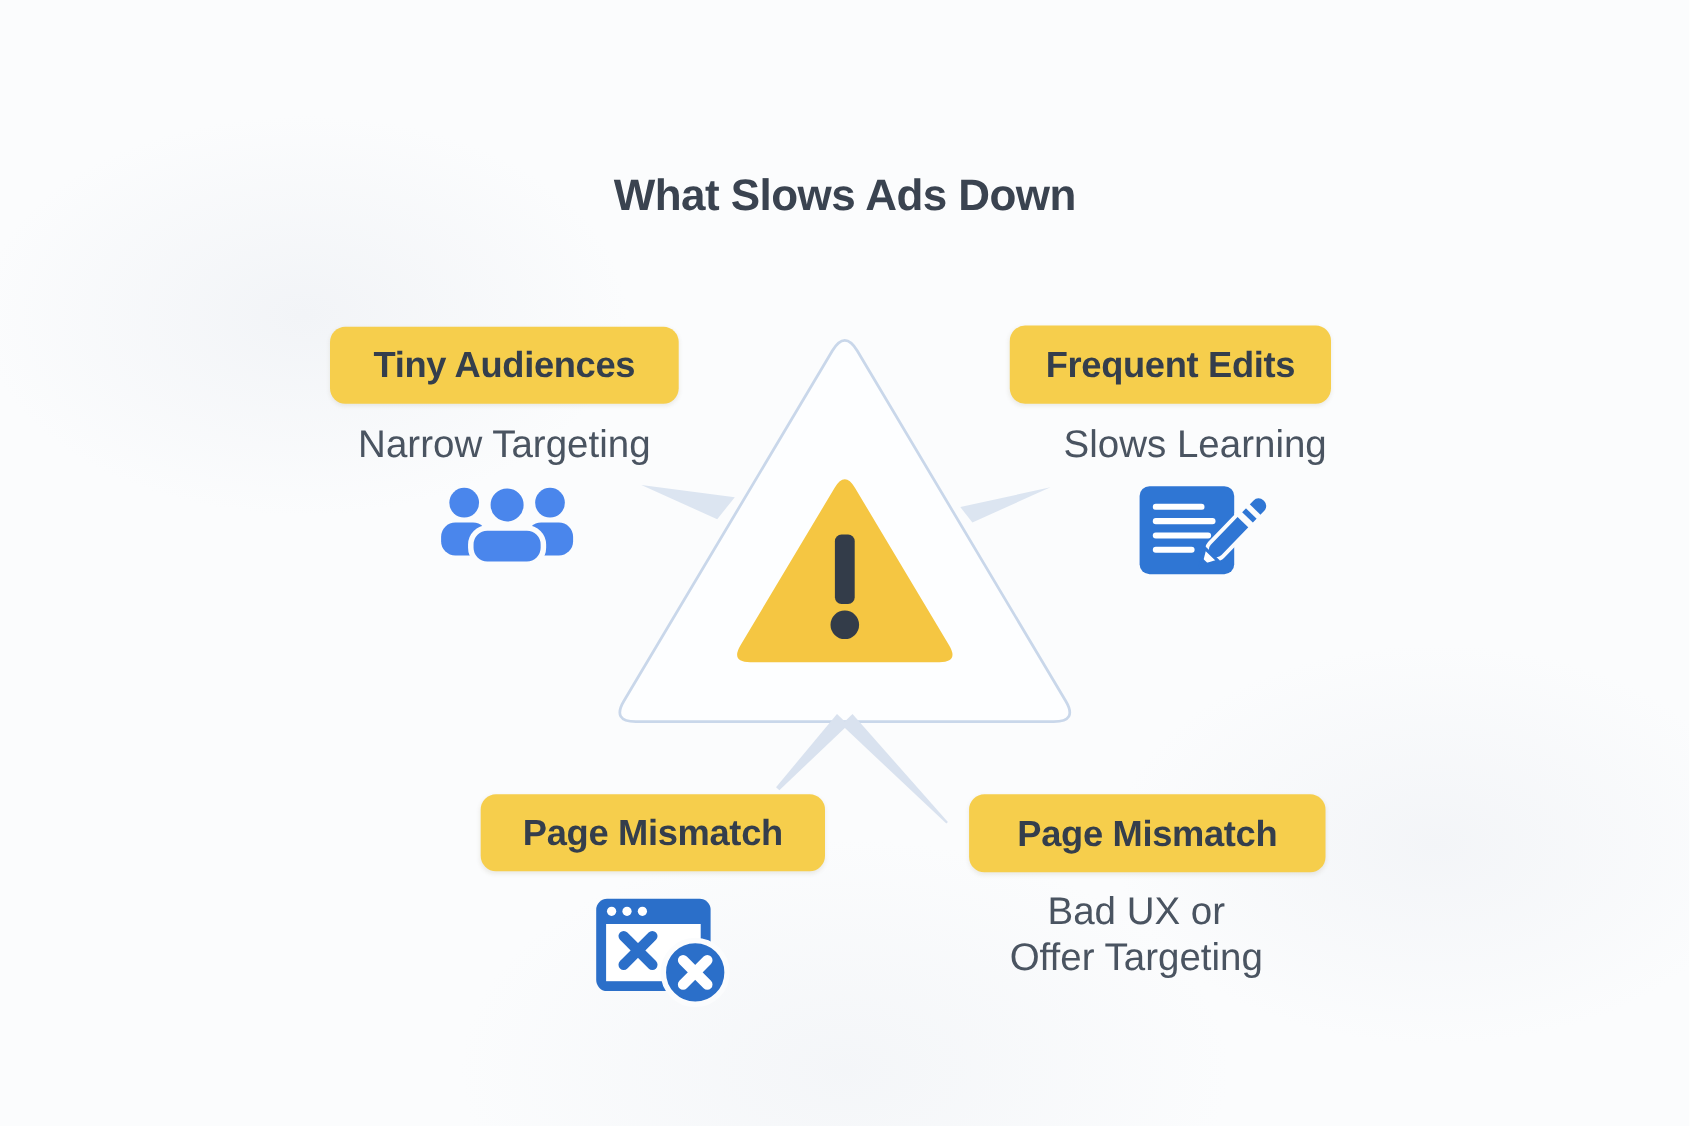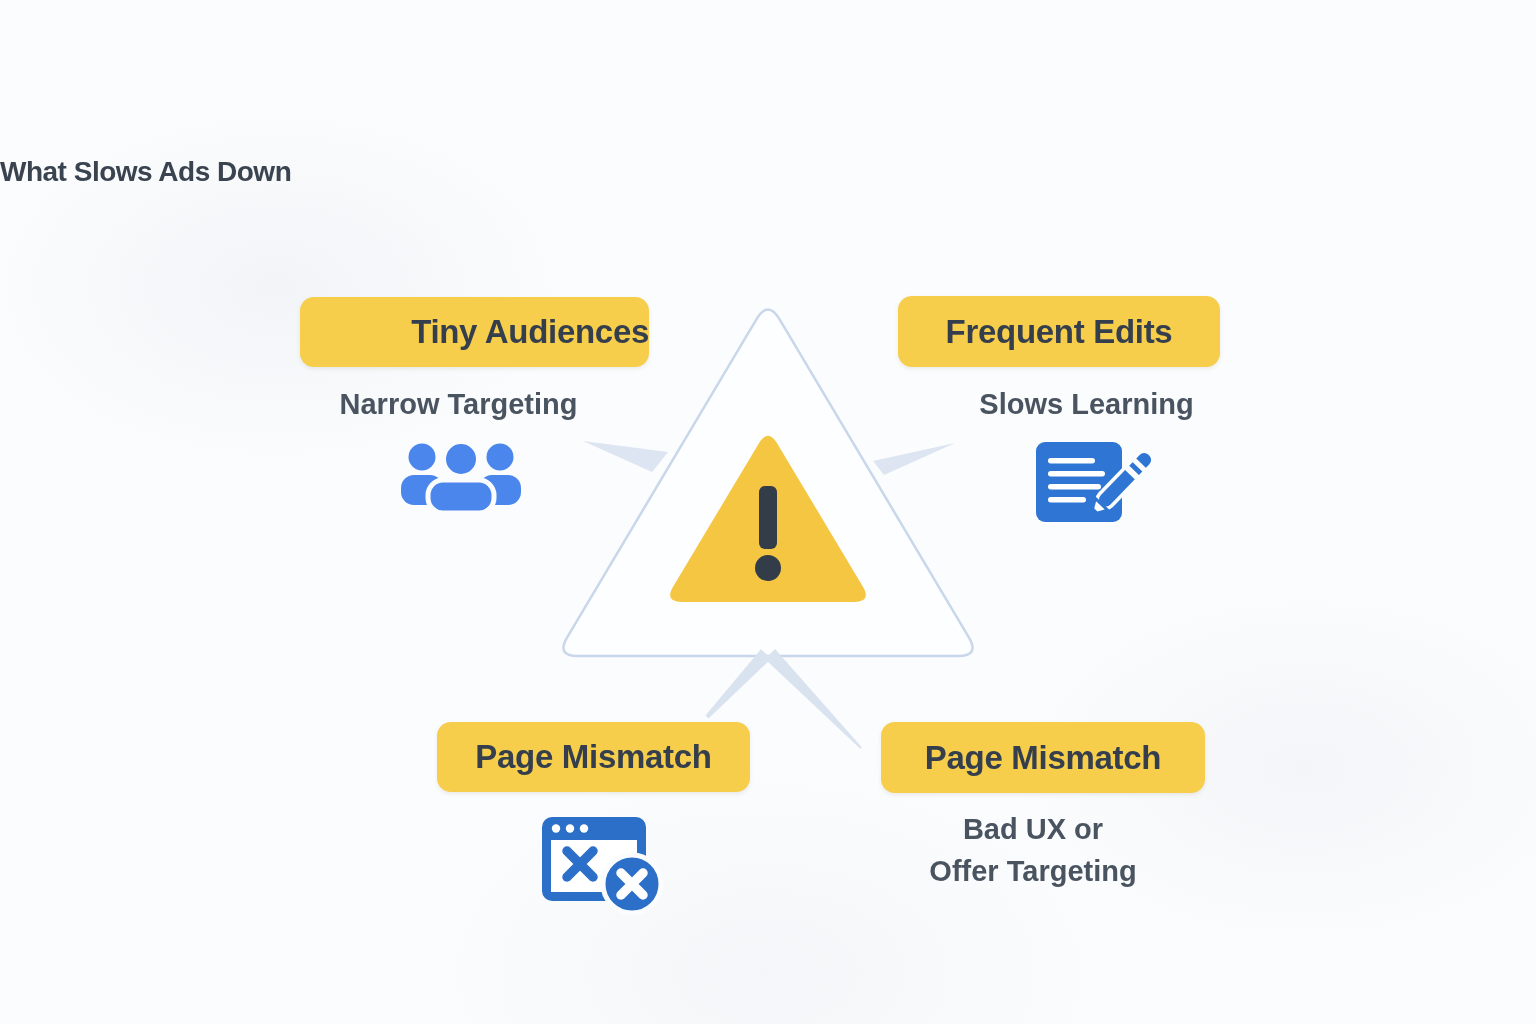--- a/index.html
+++ b/index.html
@@ -16,21 +16,22 @@
       radial-gradient(420px 260px at 85% 75%, rgba(225,229,236,0.30), rgba(255,255,255,0) 70%),
       radial-gradient(500px 300px at 50% 95%, rgba(228,232,238,0.30), rgba(255,255,255,0) 70%),
       #fbfcfd;
   }
 
   .title {
     position: absolute;
     top: 156px;
     left: 0;
     width: 100%;
-    font-size: 28px;
+    text-align: center;
+    font-size: 40px;
     font-weight: 700;
     letter-spacing: -0.5px;
     color: #3a4350;
   }
 
   .connector-layer {
     position: absolute;
     top: 0; left: 0;
     width: 1536px;
     height: 1024px;
@@ -45,30 +46,30 @@
     justify-content: center;
     box-shadow: 0 2px 4px rgba(90, 80, 30, 0.10);
   }
   .pill span {
     font-size: 33px;
     font-weight: 700;
     letter-spacing: -0.3px;
     color: #343e4c;
     white-space: nowrap;
   }
-  .pill-tl { left: 300px; top: 297px; width: 349px; height: 70px; justify-content: flex-end; }
-  .pill-tr { left: 898px; top: 296px; width: 322px; height: 71px; }
+  .pill-tl { left: 300px; top: 297px; width: 317px; height: 70px; }
+  .pill-tr { left: 918px; top: 296px; width: 292px; height: 71px; }
   .pill-bl { left: 437px; top: 722px; width: 313px; height: 70px; }
   .pill-br { left: 881px; top: 722px; width: 324px; height: 71px; }
 
   .caption {
     position: absolute;
     text-align: center;
-    font-size: 29px;
-    font-weight: 700;
+    font-size: 35px;
+    font-weight: 400;
     color: #4a5461;
     white-space: pre-line;
     line-height: 42px;
   }
   .caption-tl { left: 280px; top: 383px; width: 357px; }
   .caption-tr { left: 913px; top: 383px; width: 347px; }
   .caption-br { left: 868px; top: 808px; width: 330px; }
 
   .icon-box { position: absolute; }
   .icon-people  { left: 398px; top: 438px; }

